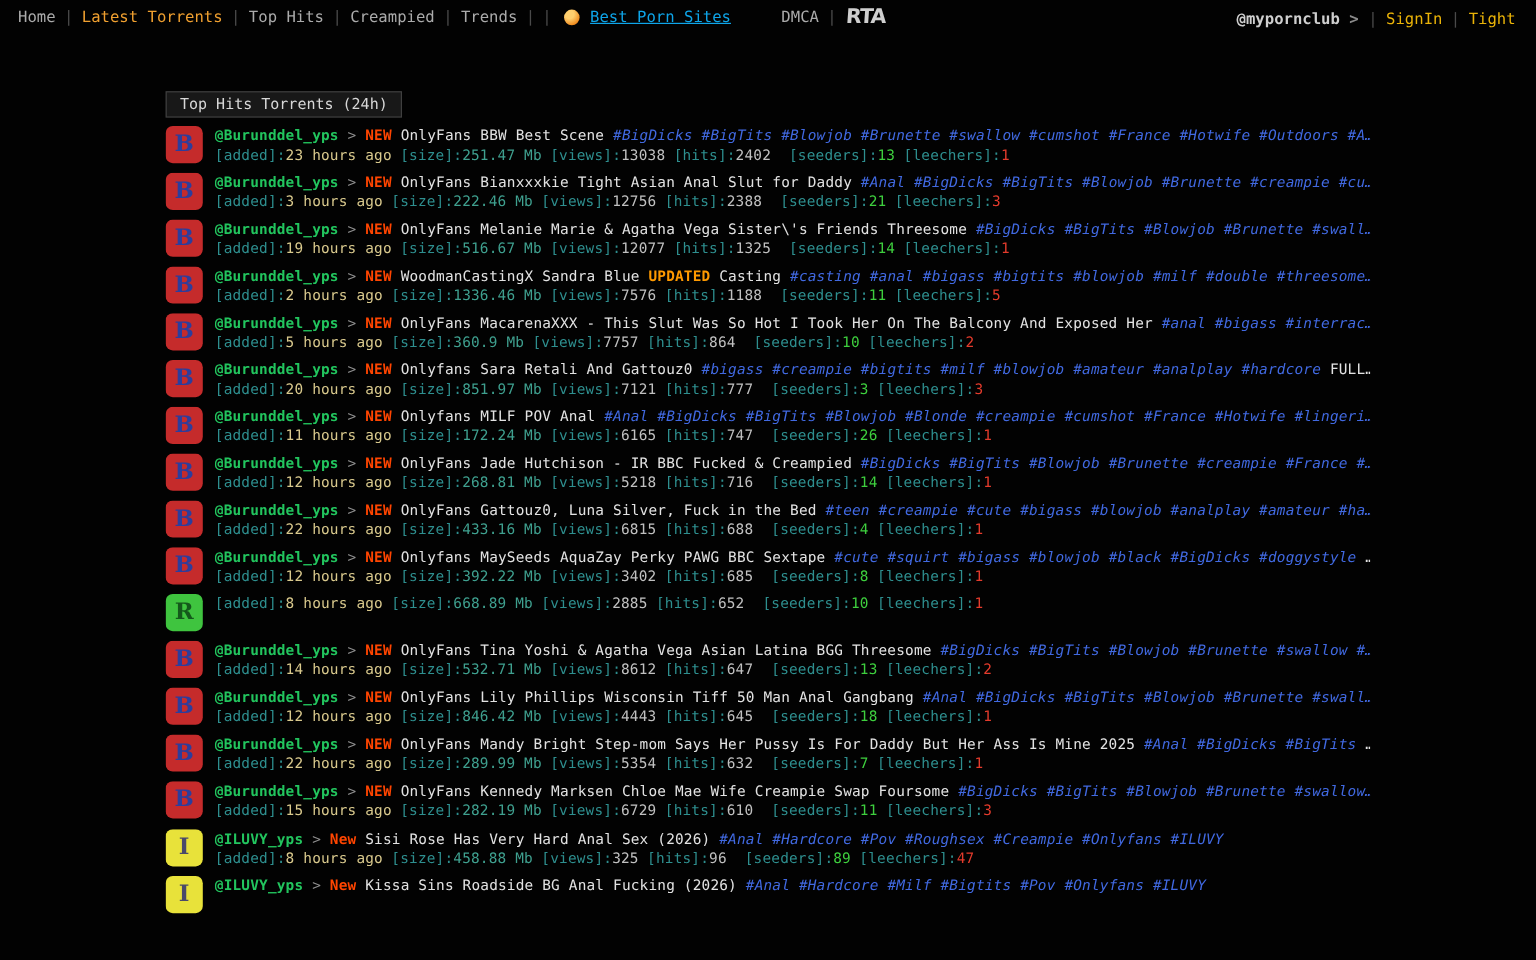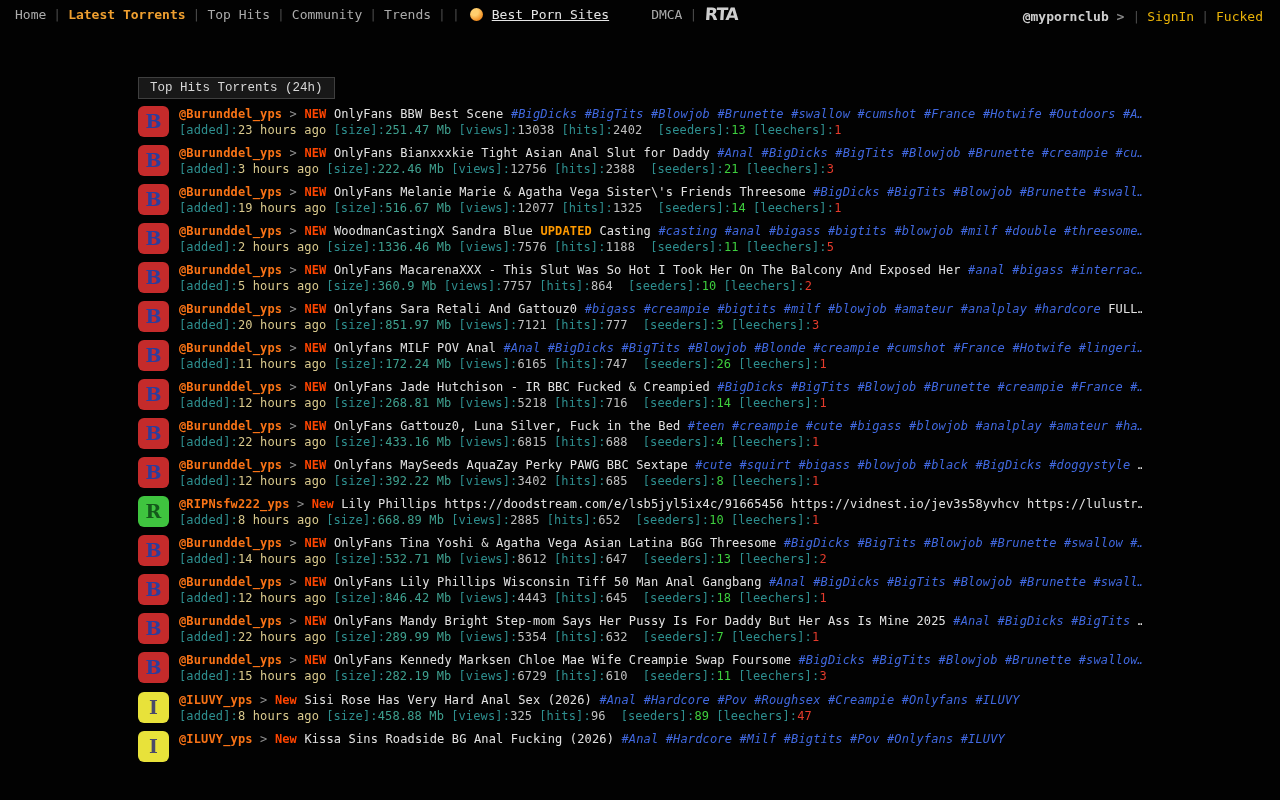--- a/index.html
+++ b/index.html
@@ -4,23 +4,23 @@
 <style>
   * { margin:0; padding:0; box-sizing:border-box; }
   html,body { width:1280px; height:800px; overflow:hidden; background:#020202;
     font-family:"DejaVu Sans Mono","Liberation Mono",monospace; }
   a { text-decoration:none; color:inherit; cursor:pointer; }
 
   
   header { position:relative; padding-top:4px; }
   .topnav { display:flex; align-items:center; padding-left:8px; font-size:13px; color:#ababab; white-space:pre; }
   .nav-item { color:#ababab; padding:0 7px; }
-  .nav-item.active { color:var(--c-accent); font-weight:bold; }
+  .nav-item.active { color:var(--c-accent); font-weight:normal; }
   .nav-div { color:#4a4a4a; }
-  .underlined { text-decoration:underline; color:#e5e5e5; }
+  .underlined { text-decoration:underline; color:#0ea5e9; }
   .peach { display:inline-block; width:13px; height:13px; border-radius:50%;
     background:radial-gradient(circle at 35% 30%, #ffcf6e 0 30%, #f08a1d 75%, #c95f10 100%);
     margin:0 2px 0 10px; }
   .dmca { margin-left:28px; }
   .rta { font-weight:900; font-size:17px; letter-spacing:-1px; color:#cfcfcf;
     font-family:"DejaVu Sans","Liberation Sans",sans-serif; padding:0 8px; transform:skewX(-4deg); display:inline-block; }
   .nav-right { position:absolute; right:10px; top:9px; display:flex; align-items:flex-end; white-space:pre; }
   .handle { font-weight:bold; color:#cfcfcf; padding-right:8px; }
   .harrow { color:#8a8a8a; font-weight:bold; }
   .nav-right .nav-item { color:#eab308; }
@@ -28,28 +28,28 @@
   .search { width:100%; background:transparent; border:none; outline:none;
     font-family:inherit; font-size:14px; color:#bbb; padding:2px 4px 3px; }
   .search::placeholder { color:#8f8f8f; opacity:1; }
 
   
   #content { margin:52px 0 0 138px; width:1004px; }
   .sec-head { margin-bottom:6px; }
   .sec-head.ruled { border-bottom:1px solid #b5b5b5; }
   .sec-tab { display:inline-block; background:#181818; border:1px solid #3f3f3f; border-bottom:none;
     color:#d8d8d8; font-size:12.5px; padding:3px 11px 3px; line-height:14px; }
-  .sec-head:not(.ruled) .sec-tab { border-bottom:1px solid #3f3f3f;font-family:Liberation Mono, monospace; }
+  .sec-head:not(.ruled) .sec-tab { border-bottom:1px solid #3f3f3f; }
   .rows { padding-top:1px; }
   .row { display:flex; gap:10px; margin-bottom:7px; height:32px; overflow:hidden; }
   .avatar { flex:0 0 31px; width:31px; height:31px; border-radius:6px; text-align:center;
     font-family:"DejaVu Serif","Liberation Serif",serif; font-weight:bold; font-size:19px; line-height:31px; }
   .lines { flex:1; min-width:0; }
   .line1, .line2 { font-size:12px; line-height:16px; letter-spacing:.15px; white-space:pre; overflow:hidden; }
-  .user { color:#f97316; font-weight:bold; }
+  .user { color:#22c55e; font-weight:bold; }
   .arrow { color:#8f8f8f; }
   .badge { color:var(--c-new); font-weight:bold;margin-top:43px; }
   .title { color:#e2e2e2; }
   .updated { color:var(--c-updated); font-weight:bold; }
   .tag { color:var(--c-tag); font-style:italic; }
   .tail { color:#e2e2e2; }
   .stat { margin-right:7px; }
   .stat-seeders { margin-left:8px; }
   .slabel { color:var(--c-statlabel); }
   .v-added { color:var(--c-added); }
@@ -62,36 +62,36 @@
 <body>
 
 <header>
   <nav class="topnav">
     <a class="nav-item">Home</a>
     <span class="nav-div">|</span>
     <a class="nav-item active">Latest Torrents</a>
     <span class="nav-div">|</span>
     <a class="nav-item">Top Hits</a>
     <span class="nav-div">|</span>
-    <a class="nav-item">Community</a>
+    <a class="nav-item">Creampied</a>
     <span class="nav-div">|</span>
     <a class="nav-item">Trends</a>
     <span class="nav-div">|</span>
     <span class="nav-div" style="margin-left:6px">|</span>
     <span class="peach"></span>
     <a class="nav-item underlined">Best Porn Sites</a>
     <a class="nav-item dmca">DMCA</a>
     <span class="nav-div">|</span>
     <span class="rta">RTA</span>
     <div class="nav-right">
       <a class="handle"><span>@mypornclub</span> <span class="harrow">&gt;</span></a>
       <span class="nav-div">|</span>
       <a class="nav-item">SignIn</a>
       <span class="nav-div">|</span>
-      <a class="nav-item">Fucked</a>
+      <a class="nav-item">Tight</a>
     </div>
   </nav>
 </header>
 
 <main id="content">
     <section class="section">
       <div class="sec-head"><span class="sec-tab">Top Hits Torrents (24h)</span></div>
       <div class="rows">
         <div class="row">
           <div class="avatar" style="background: rgb(197, 43, 43); color: rgb(44, 61, 156);">B</div>
@@ -159,21 +159,20 @@
         <div class="row">
           <div class="avatar" style="background: rgb(197, 43, 43); color: rgb(44, 61, 156);">B</div>
           <div class="lines">
             <div class="line1"><a class="user">@Burunddel_yps</a><span class="arrow"> &gt; </span><span class="badge">NEW</span><span class="sp"> </span><a class="title">Onlyfans MaySeeds AquaZay Perky PAWG BBC Sextape</a><span class="sp"> </span><a class="tag">#cute</a><span class="sp"> </span><a class="tag">#squirt</a><span class="sp"> </span><a class="tag">#bigass</a><span class="sp"> </span><a class="tag">#blowjob</a><span class="sp"> </span><a class="tag">#black</a><span class="sp"> </span><a class="tag">#BigDicks</a><span class="sp"> </span><a class="tag">#doggystyle</a><span class="sp"> </span><span class="tail">…</span></div>
             <div class="line2"><span class="stat stat-added"><span class="slabel">[added]:</span><span class="sval v-added">12 hours ago</span></span><span class="stat stat-size"><span class="slabel">[size]:</span><span class="sval v-size">392.22 Mb</span></span><span class="stat stat-views"><span class="slabel">[views]:</span><span class="sval v-views">3402</span></span><span class="stat stat-hits"><span class="slabel">[hits]:</span><span class="sval v-hits">685</span></span><span class="stat stat-seeders"><span class="slabel">[seeders]:</span><span class="sval v-seeders">8</span></span><span class="stat stat-leechers"><span class="slabel">[leechers]:</span><span class="sval v-leechers">1</span></span></div>
           </div>
         </div>
         <div class="row">
           <div class="avatar" style="background: rgb(63, 196, 63); color: rgb(20, 89, 27);">R</div>
           <div class="lines">
-            <div class="line1"><a class="user">@RIPNsfw222_yps</a><span class="arrow"> &gt; </span><span class="badge">New</span><span class="sp"> </span><a class="title">Lily Phillips https://doodstream.com/e/lsb5jyl5ix4c/91665456 https://vidnest.io/jev3s58yvhcv https://lulustr…</a></div>
             <div class="line2"><span class="stat stat-added"><span class="slabel">[added]:</span><span class="sval v-added">8 hours ago</span></span><span class="stat stat-size"><span class="slabel">[size]:</span><span class="sval v-size">668.89 Mb</span></span><span class="stat stat-views"><span class="slabel">[views]:</span><span class="sval v-views">2885</span></span><span class="stat stat-hits"><span class="slabel">[hits]:</span><span class="sval v-hits">652</span></span><span class="stat stat-seeders"><span class="slabel">[seeders]:</span><span class="sval v-seeders">10</span></span><span class="stat stat-leechers"><span class="slabel">[leechers]:</span><span class="sval v-leechers">1</span></span></div>
           </div>
         </div>
         <div class="row">
           <div class="avatar" style="background: rgb(197, 43, 43); color: rgb(44, 61, 156);">B</div>
           <div class="lines">
             <div class="line1"><a class="user">@Burunddel_yps</a><span class="arrow"> &gt; </span><span class="badge">NEW</span><span class="sp"> </span><a class="title">OnlyFans Tina Yoshi &amp; Agatha Vega Asian Latina BGG Threesome</a><span class="sp"> </span><a class="tag">#BigDicks</a><span class="sp"> </span><a class="tag">#BigTits</a><span class="sp"> </span><a class="tag">#Blowjob</a><span class="sp"> </span><a class="tag">#Brunette</a><span class="sp"> </span><a class="tag">#swallow</a><span class="sp"> </span><a class="tag">#…</a></div>
             <div class="line2"><span class="stat stat-added"><span class="slabel">[added]:</span><span class="sval v-added">14 hours ago</span></span><span class="stat stat-size"><span class="slabel">[size]:</span><span class="sval v-size">532.71 Mb</span></span><span class="stat stat-views"><span class="slabel">[views]:</span><span class="sval v-views">8612</span></span><span class="stat stat-hits"><span class="slabel">[hits]:</span><span class="sval v-hits">647</span></span><span class="stat stat-seeders"><span class="slabel">[seeders]:</span><span class="sval v-seeders">13</span></span><span class="stat stat-leechers"><span class="slabel">[leechers]:</span><span class="sval v-leechers">2</span></span></div>
           </div>
         </div>

